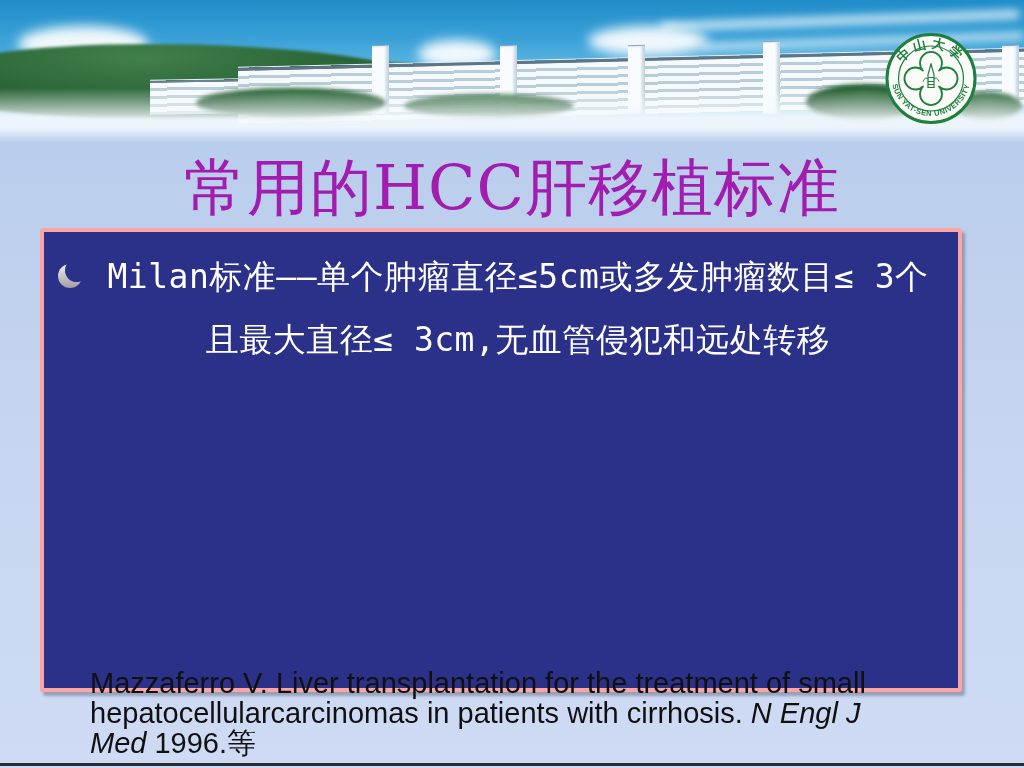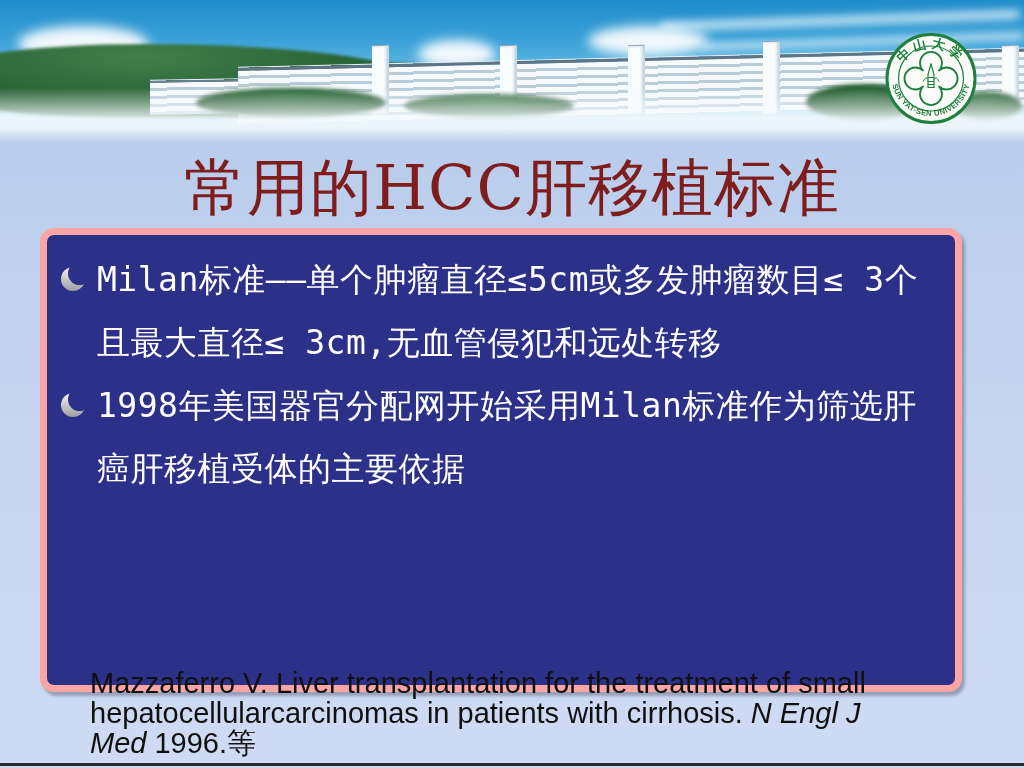--- a/index.html
+++ b/index.html
@@ -48,26 +48,26 @@
     background: linear-gradient(180deg, rgba(255,255,255,0) 0%, rgba(245,250,253,.85) 55%, rgba(233,241,250,.98) 100%); }
   .banner-fade { position: absolute; left: 0; top: 128px; width: 100%; height: 14px;
     background: linear-gradient(180deg, rgba(194,210,238,0) 0%, #c0d1ee 95%); }
 
   
   .seal { position: absolute; left: 884px; top: 29px; width: 94px; height: 99px; z-index: 5; }
 
   
   .slide-title { position: absolute; left: 0; top: 148px; width: 1024px; text-align: center;
     font-family: "DejaVu Serif", "Liberation Serif", serif;
-    font-size: 62px; font-weight: 500; letter-spacing: 1px; color: #7f1d1d; line-height: 80px; }
+    font-size: 62px; font-weight: 500; letter-spacing: 1px; color: #a21caf; line-height: 80px; }
 
   
   .panel { position: absolute; left: 40px; top: 228px; width: 922px; height: 464px;
-    background: #2b3089; border: 7px solid #fca5a5; border-radius: 14px;
-    box-shadow: 3px 4px 3px rgba(85,88,110,.45); }
+    background: #2b3089; border: 4px solid #fca5a5; border-radius: 3px;
+    box-shadow: 3px 4px 3px rgba(85,88,110,.45); text-align: center; }
   .bullets { list-style: none; padding: 13px 16px 0 10px; }
   .bullets li { position: relative; padding-left: 40px; color: #ffffff;
     font-family: "DejaVu Sans Mono", "Liberation Mono", monospace;
     font-size: 33px; line-height: 63px; letter-spacing: .5px; }
   .crescent { position: absolute; left: 3px; top: 17px; width: 28px; height: 28px; }
 
   
   .citation { position: absolute; left: 90px; top: 668px; width: 818px;
     font-family: "Liberation Sans", sans-serif; font-size: 29px; line-height: 30px; color: #101010; }
   .citation .journal { font-style: italic; }
@@ -136,27 +136,20 @@
           <linearGradient id="cg1" x1="0" y1="0" x2="0" y2="1">
             <stop offset="0" stop-color="#f2f2f2"></stop>
               <stop offset="1" stop-color="#9d9da4"></stop>
           </linearGradient>
         </defs>
         <circle cx="13" cy="14" r="12" fill="url(#cg1)"></circle>
         <circle cx="19.5" cy="8.5" r="11.5" fill="#2b3089"></circle>
       </svg>
       <span>Milan标准——单个肿瘤直径≤5cm或多发肿瘤数目≤ 3个且最大直径≤ 3cm,无血管侵犯和远处转移</span>
     </li>
-    <li>
-      <svg class="crescent" viewBox="0 0 28 28">
-        <circle cx="13" cy="14" r="12" fill="url(#cg1)"></circle>
-        <circle cx="19.5" cy="8.5" r="11.5" fill="#2b3089"></circle>
-      </svg>
-      <span>1998年美国器官分配网开始采用Milan标准作为筛选肝癌肝移植受体的主要依据</span>
-    </li>
   </ul>
 </div>
 
 <div class="citation">
   <span>Mazzaferro V. Liver transplantation for the treatment of small hepatocellularcarcinomas in patients with cirrhosis. </span><span class="journal">N Engl J Med</span><span> 1996.等</span>
 </div>
 
 <div class="bottom-edge"></div>
 
 </body></html>

